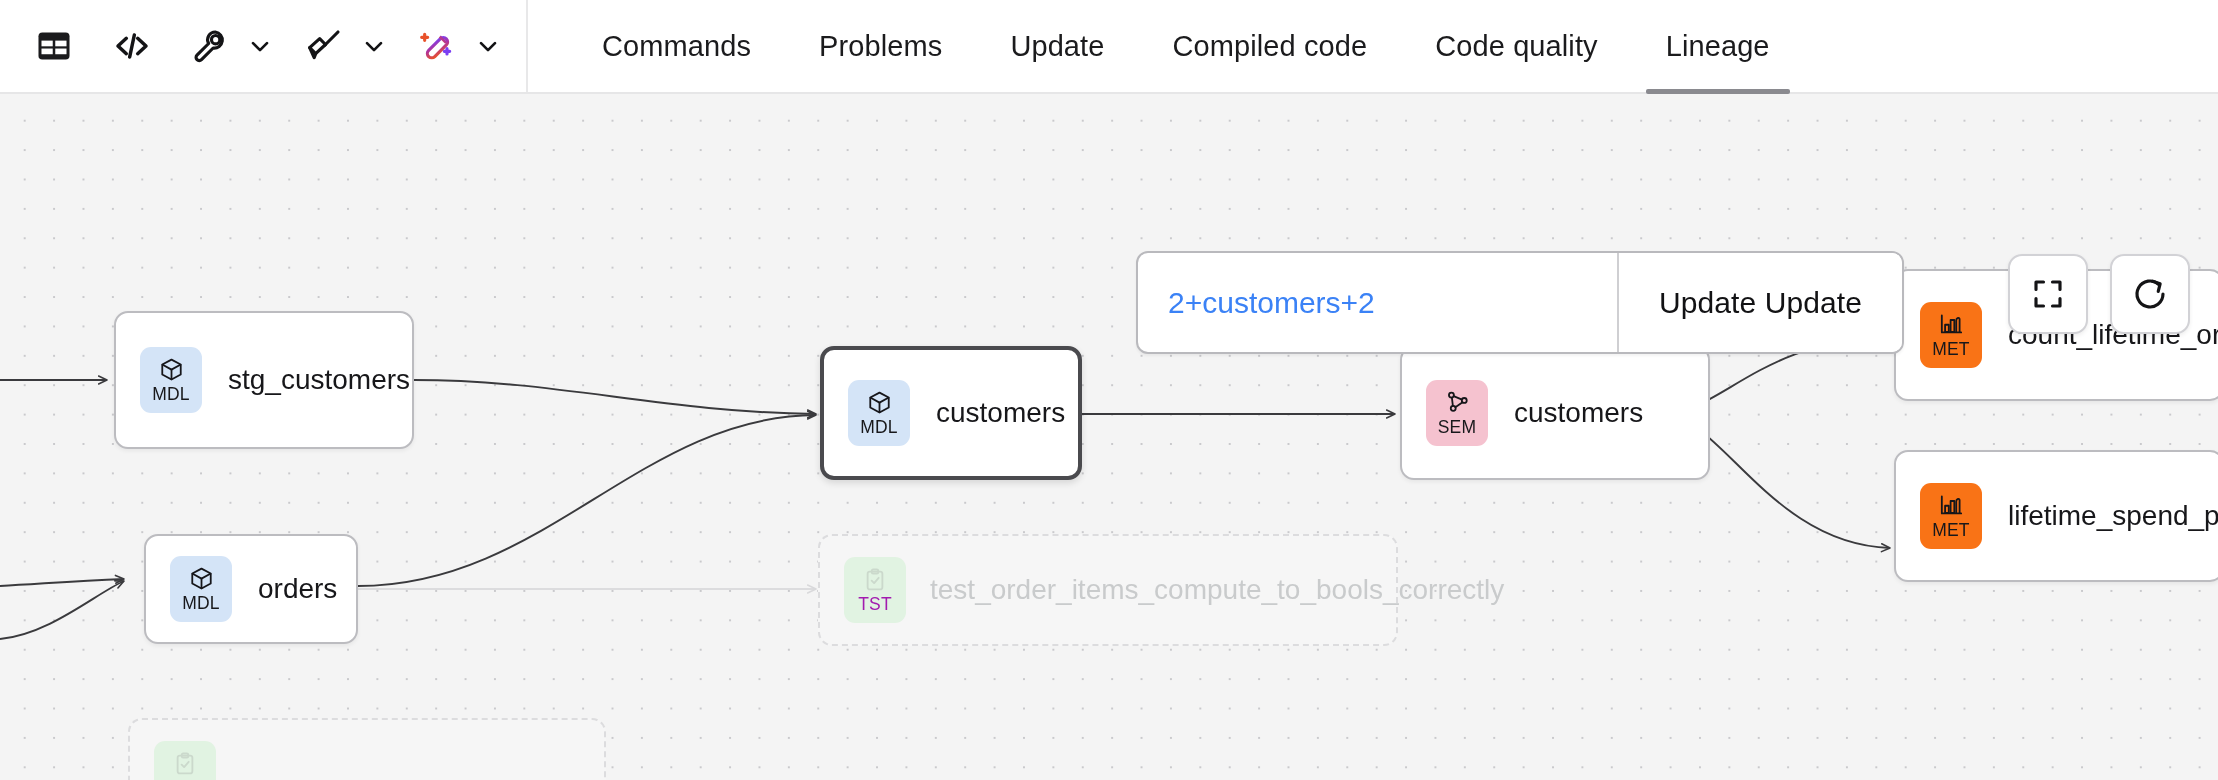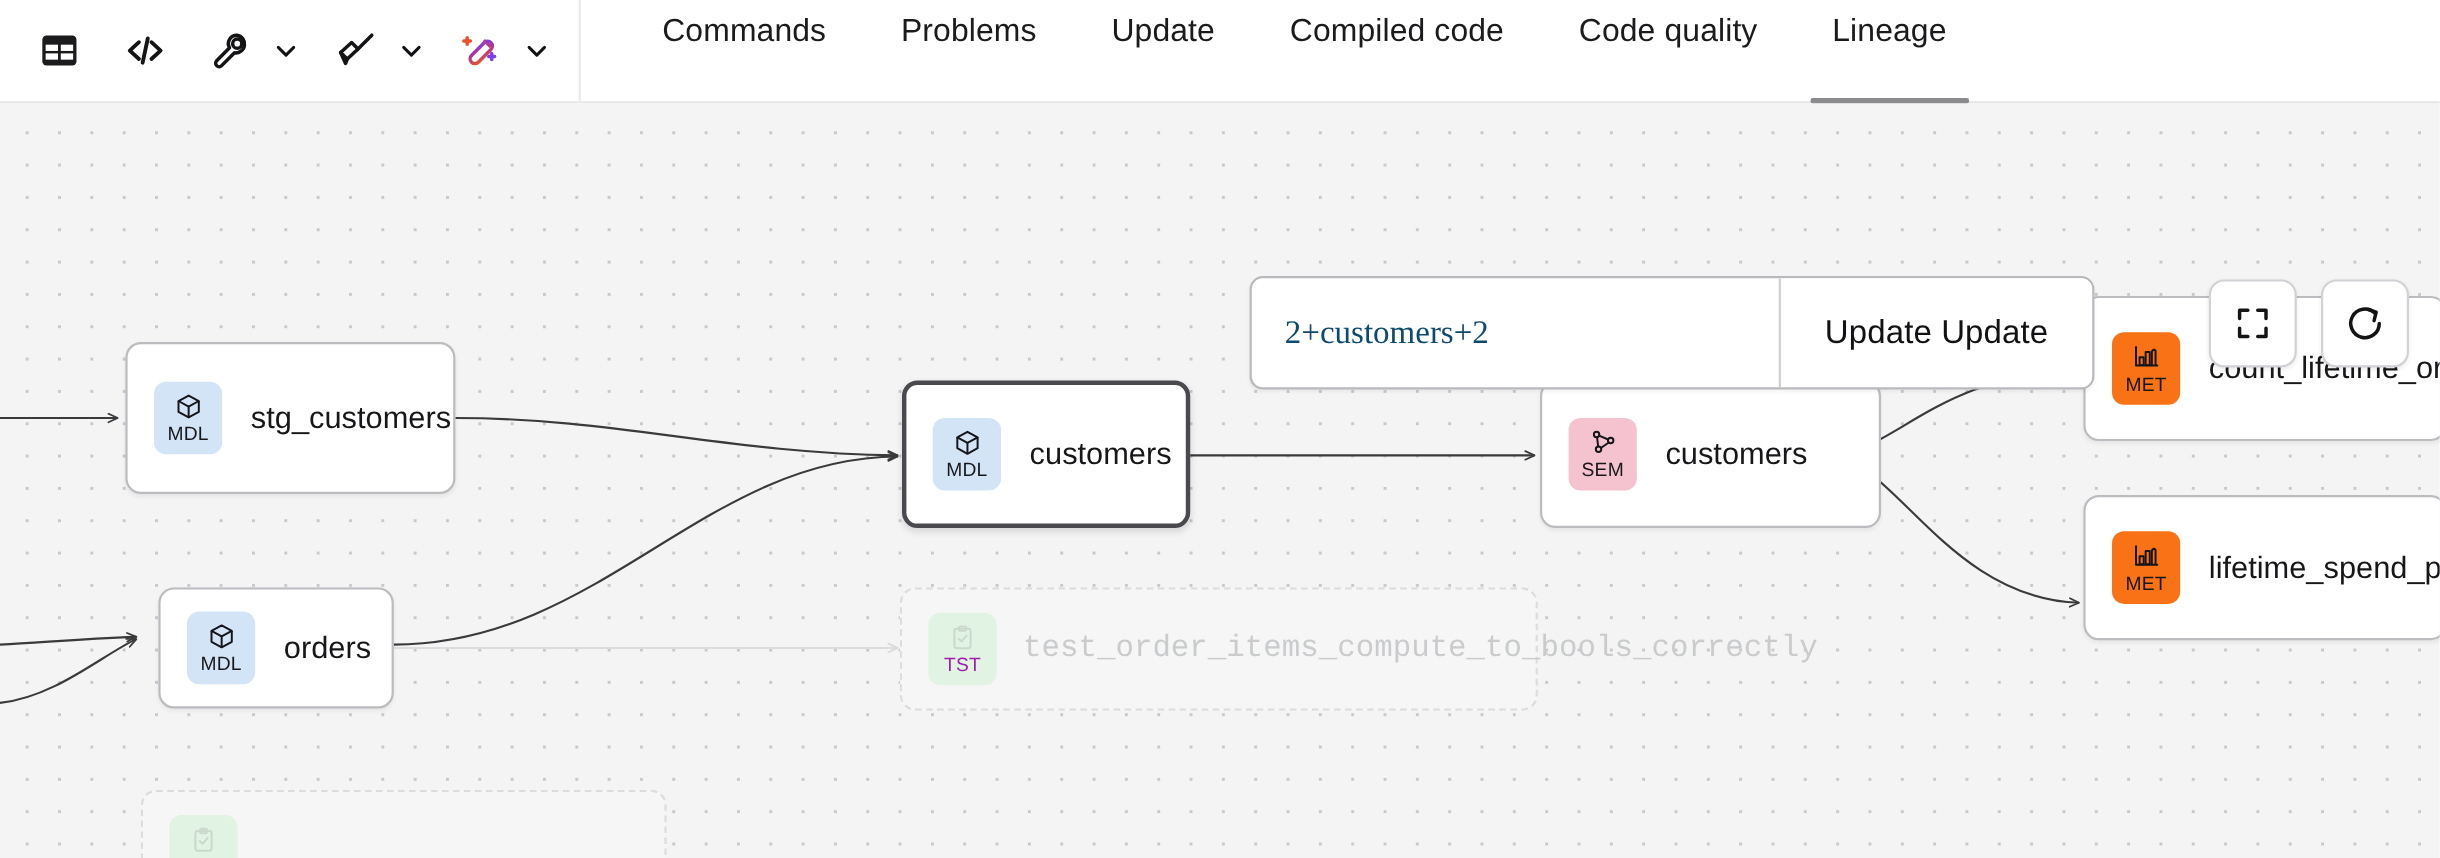--- a/index.html
+++ b/index.html
@@ -73,21 +73,21 @@
   .tabs {
     display: flex;
     align-items: stretch;
     height: 100%;
     padding-left: 40px;
   }
 
   .tab {
     position: relative;
     display: flex;
-    align-items: flex-start;
+    align-items: center;
     justify-content: center;
     padding: 12px 34px;
     font-size: 29px;
     color: #1b1b1d;
     letter-spacing: 0.1px;
     cursor: pointer;
     white-space: nowrap;
   }
   .tab.active::after {
     content: "";
@@ -197,23 +197,23 @@
     display: flex;
     align-items: stretch;
     box-shadow: 0 2px 3px rgba(0,0,0,0.05);
     overflow: hidden;
   }
   .search-input {
     flex: 1 1 auto;
     border: none;
     outline: none;
     background: transparent;
-    font-family: Liberation Serif, serif;
+    font-family: Liberation Sans, sans-serif;
     font-size: 30px;
-    color: #0c4a6e;
+    color: #3b82f6;
     padding: 0 22px 0 30px;
   }
   .update-btn {
     flex: 0 0 auto;
     width: 285px;
     border: none;
     border-left: 2px solid #cfcfd2;
     background: #ffffff;
     font-family: "Liberation Sans", sans-serif;
     font-size: 30px;
@@ -424,21 +424,21 @@
 
     <div class="node ghost" style="left:818px; top:440px; width:580px; height:112px;">
       <div class="badge badge-tst">
         <svg width="26" height="26" viewBox="0 0 24 24" fill="none" stroke="#cbd9cc" stroke-width="1.7" stroke-linecap="round" stroke-linejoin="round" aria-hidden="true">
           <rect x="5.2" y="4.2" width="13.6" height="16.4" rx="2"></rect>
           <rect x="9.0" y="2.3" width="6.0" height="3.7" rx="1.2"></rect>
           <polyline points="8.9,12.6 11.2,14.9 15.4,10.0"></polyline>
         </svg>
         <span class="badge-txt">TST</span>
       </div>
-      <span class="node-label" style="width:400px;font-family:Liberation Mono, monospace;">test_order_items_compute_to_bools_correctly</span>
+      <span class="node-label" style="width:400px;">test_order_items_compute_to_bools_correctly</span>
     </div>
 
     <div class="node ghost" style="left:128px; top:624px; width:478px; height:112px;">
       <div class="badge badge-tst" style="margin-left:24px;">
         <svg width="26" height="26" viewBox="0 0 24 24" fill="none" stroke="#cbd9cc" stroke-width="1.7" stroke-linecap="round" stroke-linejoin="round" aria-hidden="true">
           <rect x="5.2" y="4.2" width="13.6" height="16.4" rx="2"></rect>
           <rect x="9.0" y="2.3" width="6.0" height="3.7" rx="1.2"></rect>
           <polyline points="8.9,12.6 11.2,14.9 15.4,10.0"></polyline>
         </svg>
         <span class="badge-txt">TST</span>

